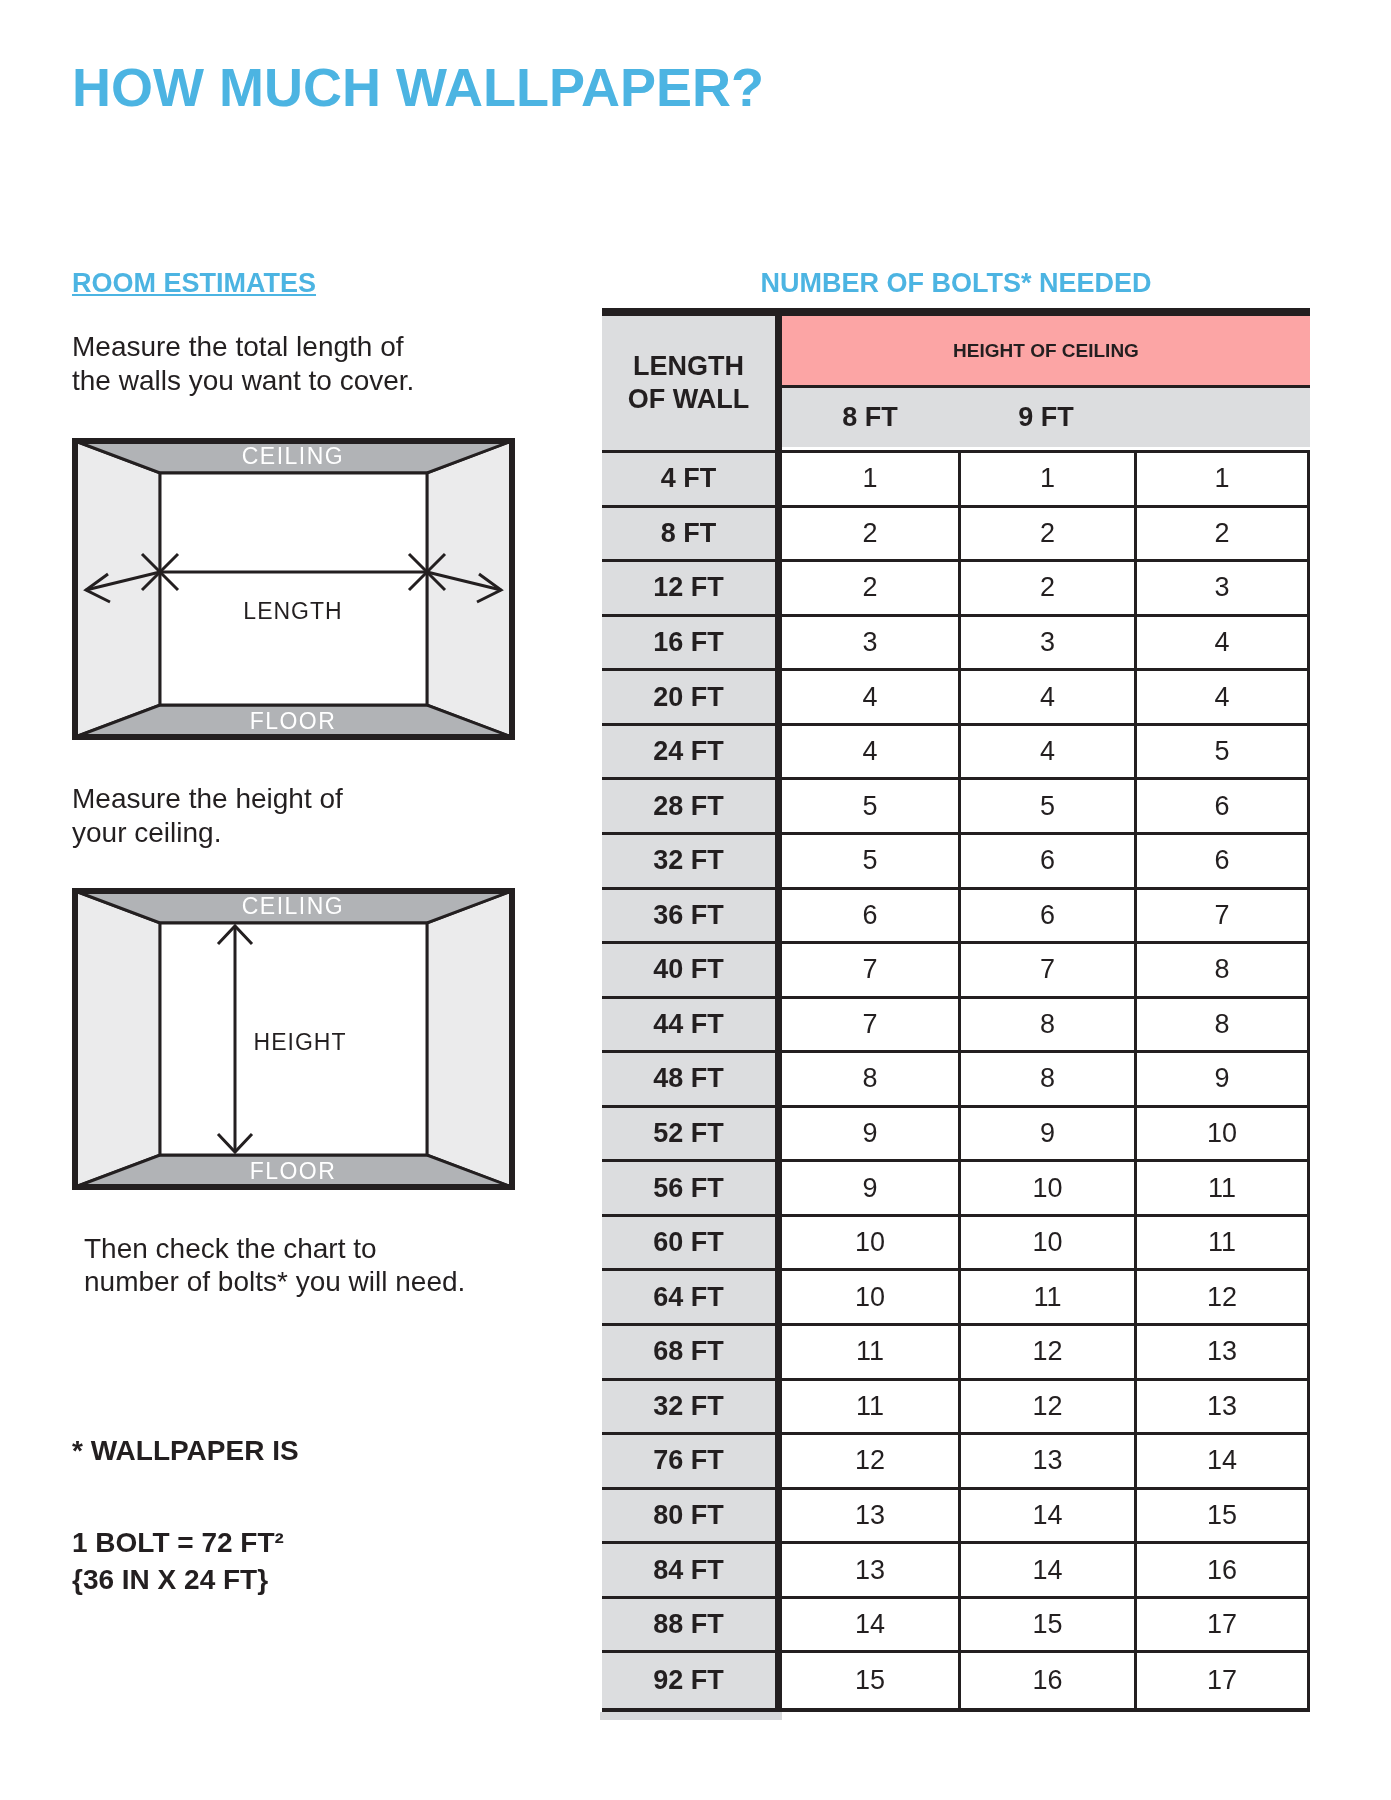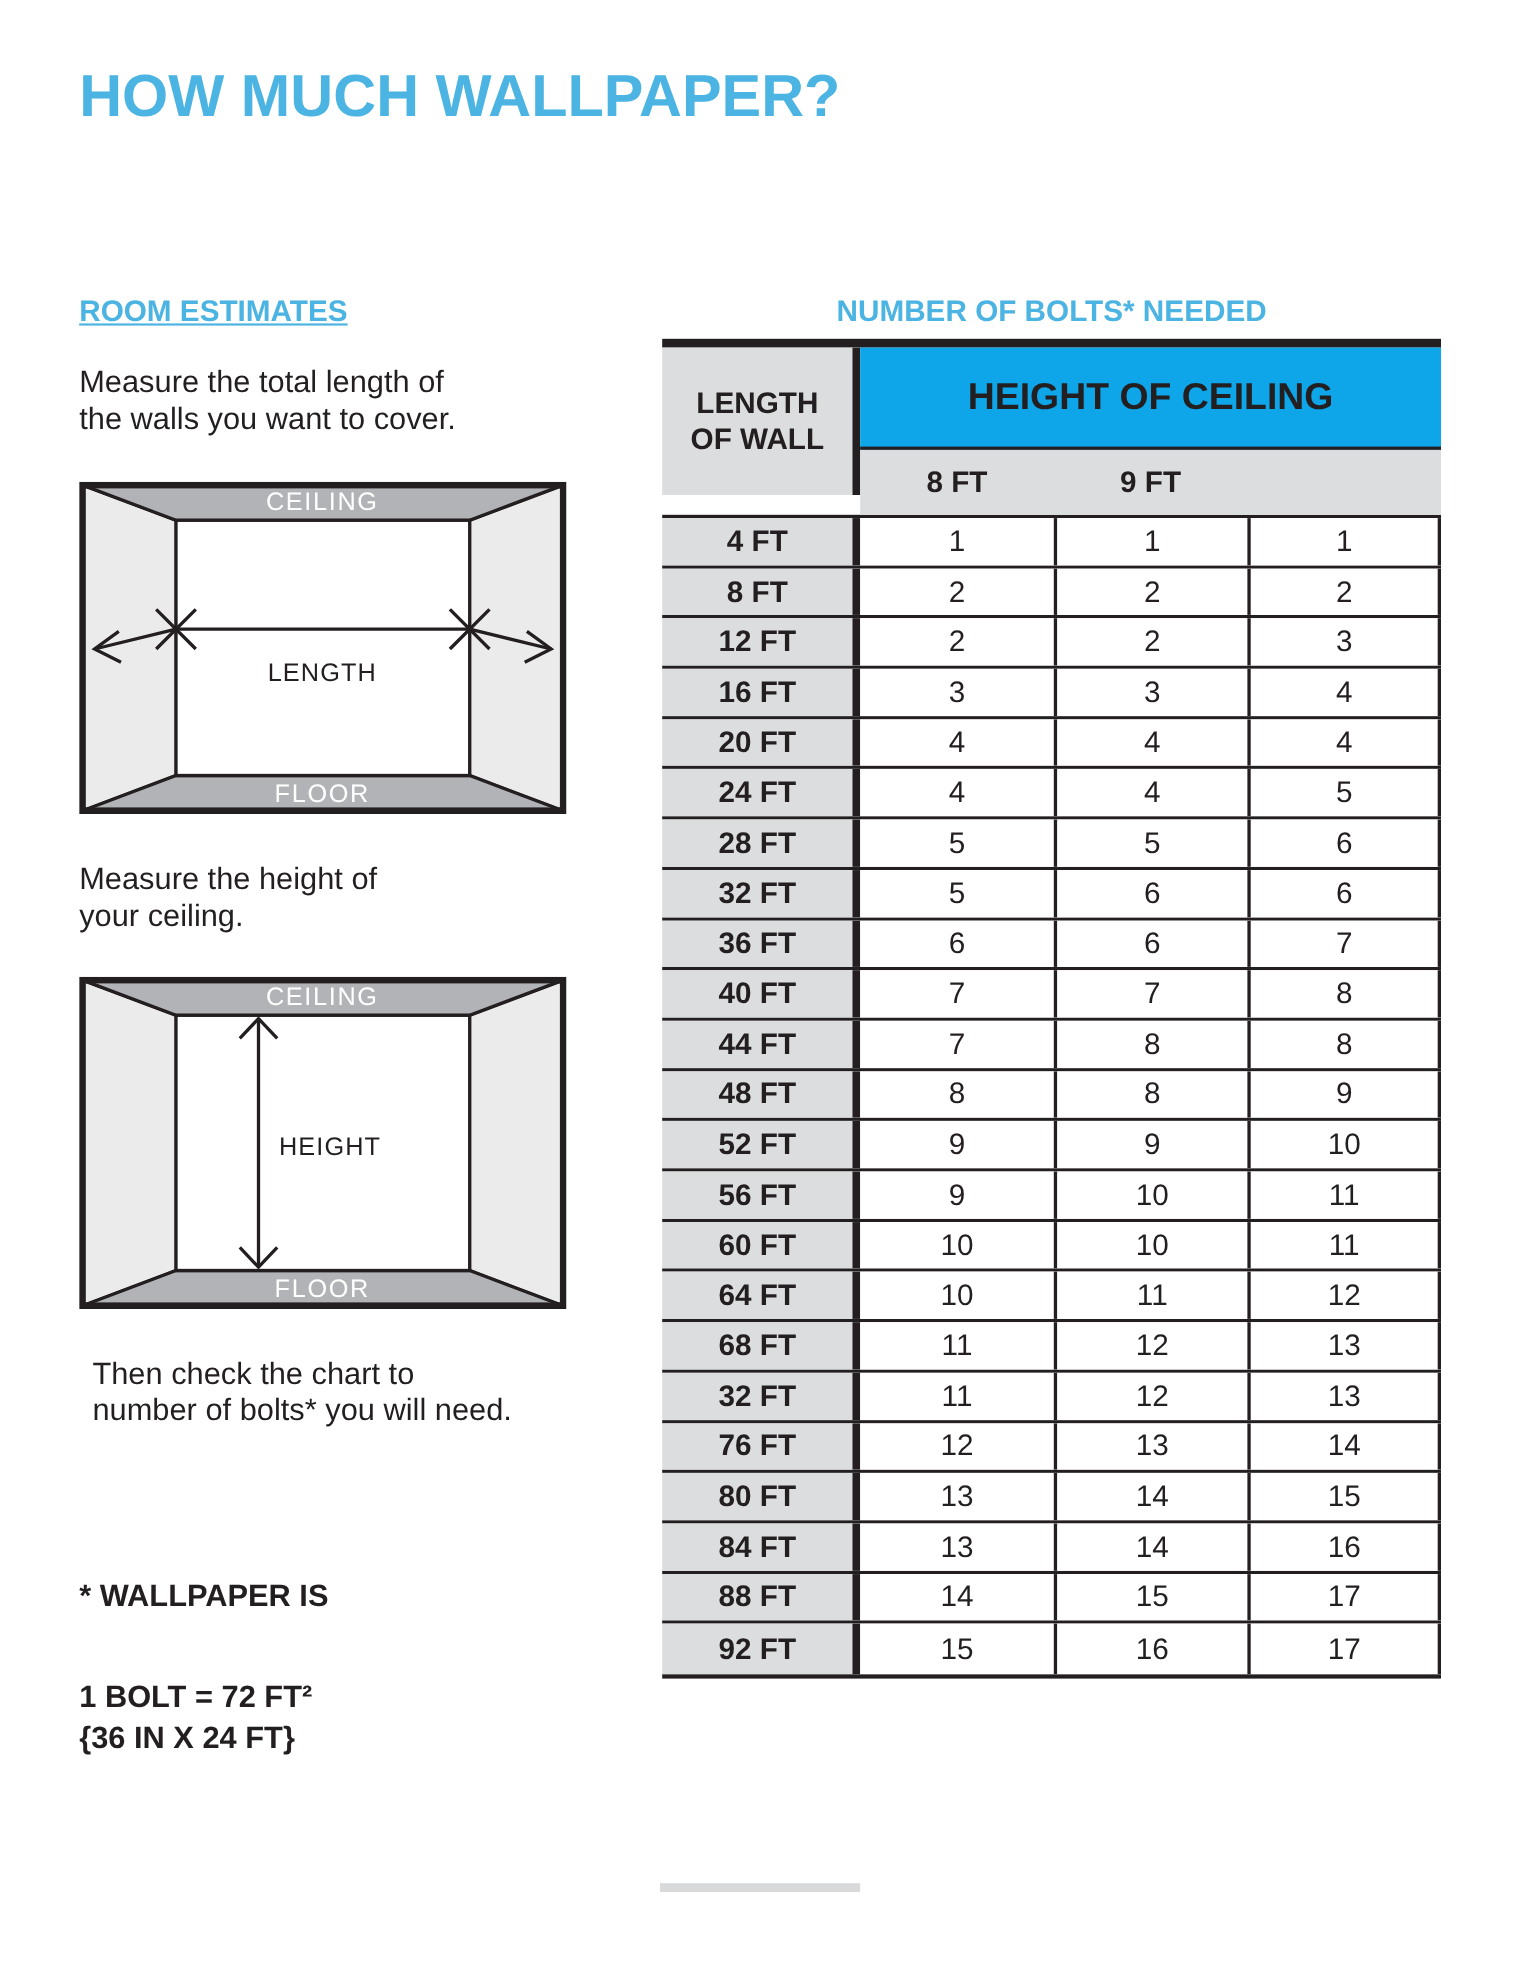--- a/index.html
+++ b/index.html
@@ -54,34 +54,34 @@
     display:grid; grid-template-columns:180px 528px;
     border-bottom:3px solid #231f20;
   }
   .th-corner{
     height:134px; background:#dcdddf;
     border-right:7px solid #231f20;
     display:flex; flex-direction:column; align-items:center; justify-content:center;
     font-weight:bold; font-size:27px; line-height:33px; text-align:center;
   }
   .th-group{
-    height:93px; background:#0ea5e9;
+    height:72px; background:#fca5a5;
     border-bottom:3px solid #231f20;
     display:flex; align-items:center; justify-content:center;
-    font-weight:bold; font-size:34px;
+    font-weight:bold; font-size:19px;
   }
   .th-cols{
     height:59px; background:#dcdddf;
     display:grid; grid-template-columns:176px 176px 176px;
   }
   .th-col{ display:flex; align-items:center; justify-content:center;
     font-weight:bold; font-size:27px; }
 
   .tbody{
-    height:1055px;
+    height:1259px;
     display:grid; grid-template-rows:repeat(23,1fr);
     border-bottom:4px solid #231f20;
   }
   .t-row{
     display:grid; grid-template-columns:180px 176px 176px 176px;
     border-bottom:3px solid #231f20;
   }
   .t-row:last-child{ border-bottom:none; }
   .t-label{
     background:#dcdddf; border-right:7px solid #231f20;

